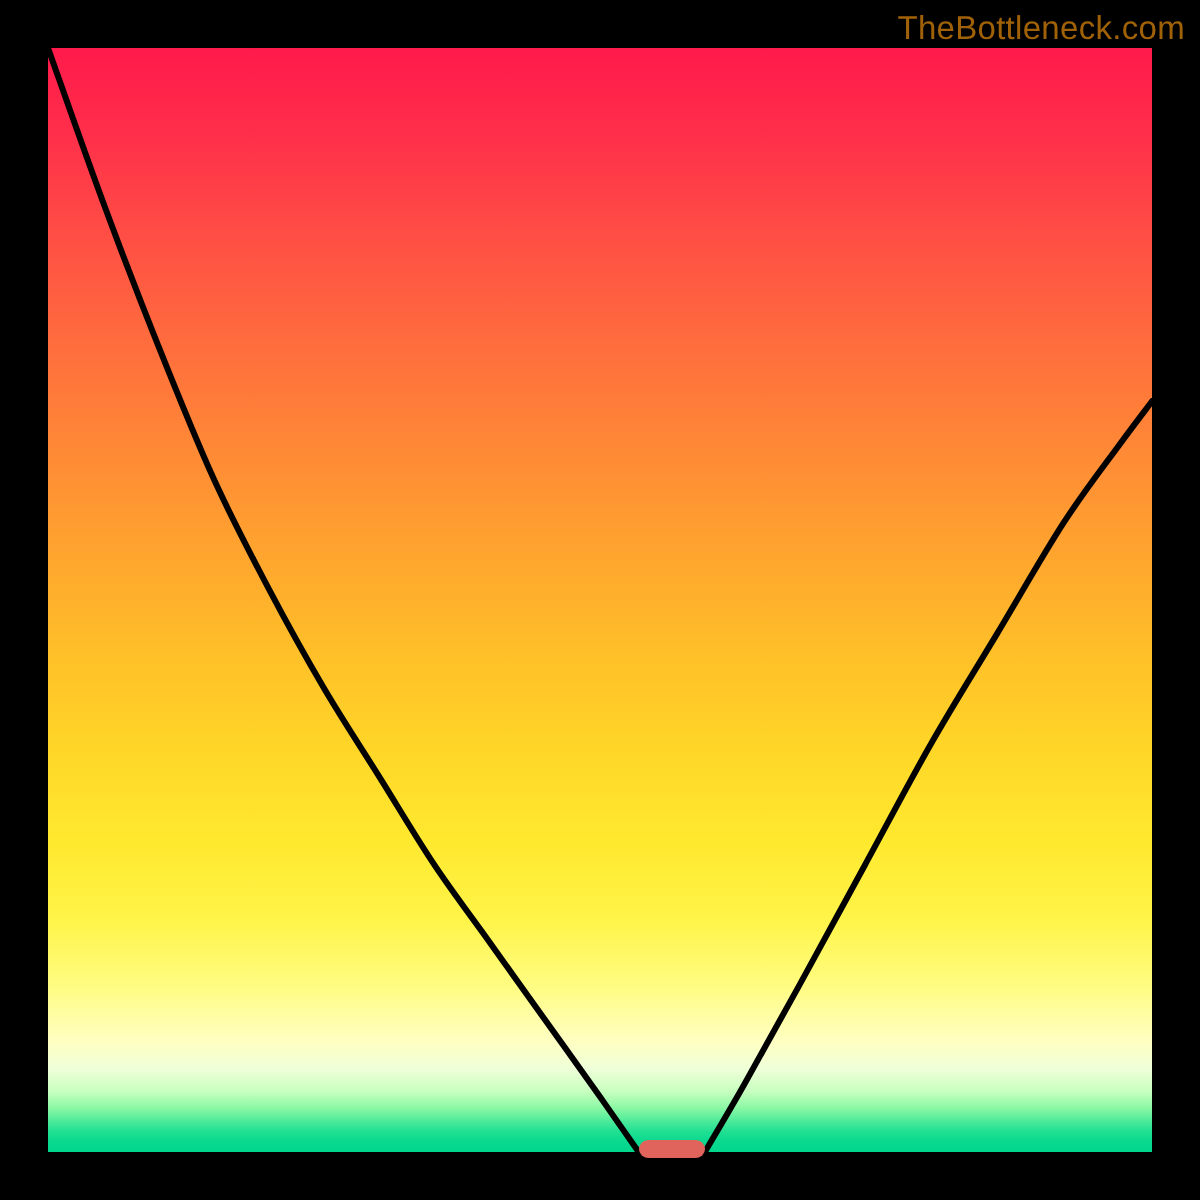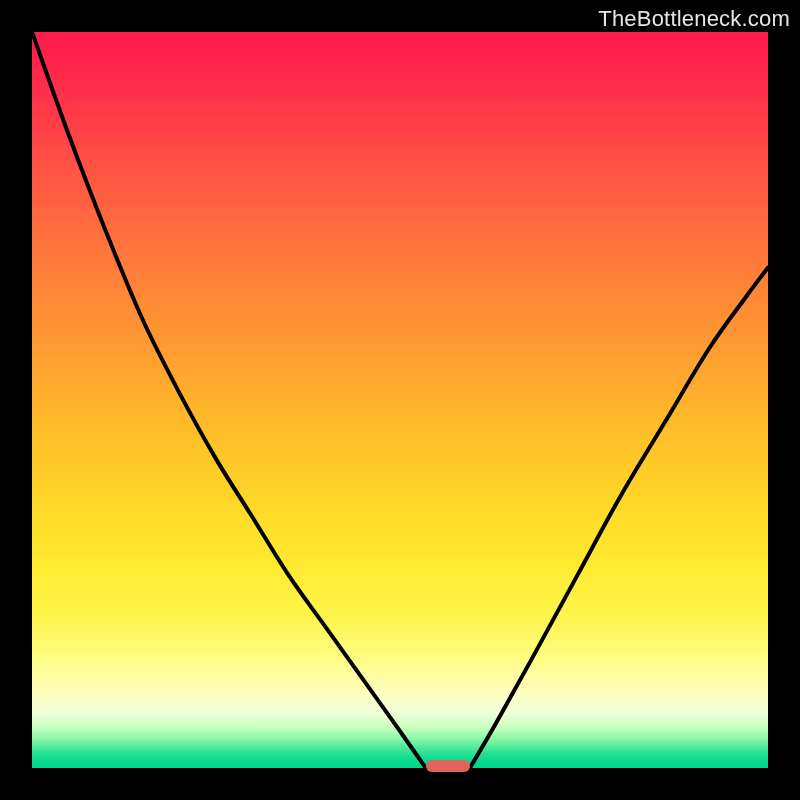--- a/index.html
+++ b/index.html
@@ -15,21 +15,21 @@
     top: 0;
     left: 0;
     width: 800px;
     height: 800px;
     background: #000;
   }
   .watermark {
     position: absolute;
     top: 6px;
     right: 10px;
-    color: #e5e5e5;
+    color: #a16207;
     font-family: Arial, Helvetica, sans-serif;
     font-size: 22px;
     font-weight: 500;
     letter-spacing: 0.2px;
     user-select: none;
   }
   .plot {
     position: absolute;
     top: 32px;
     left: 32px;

